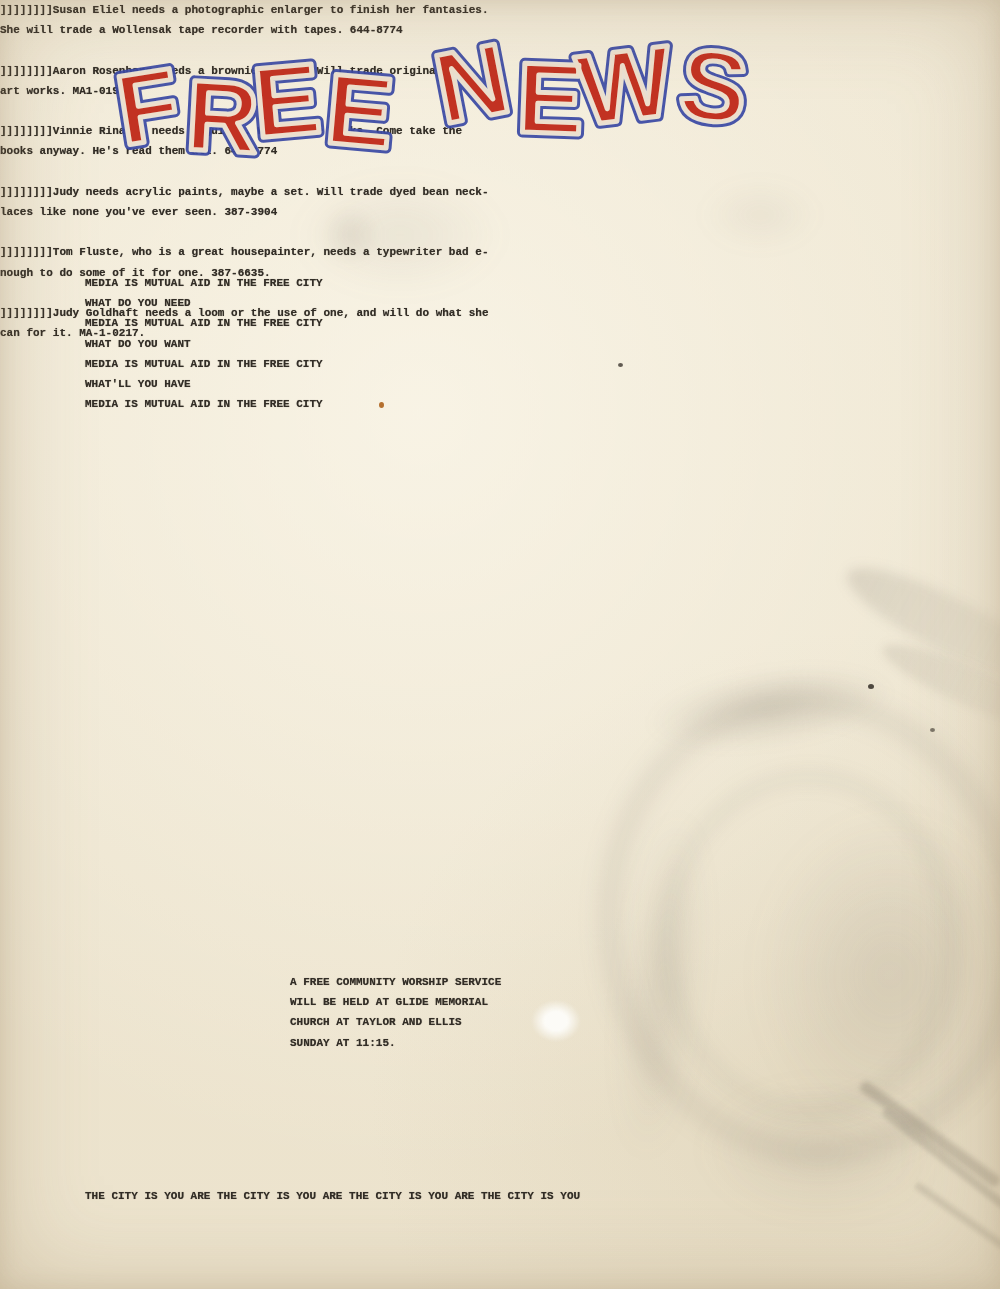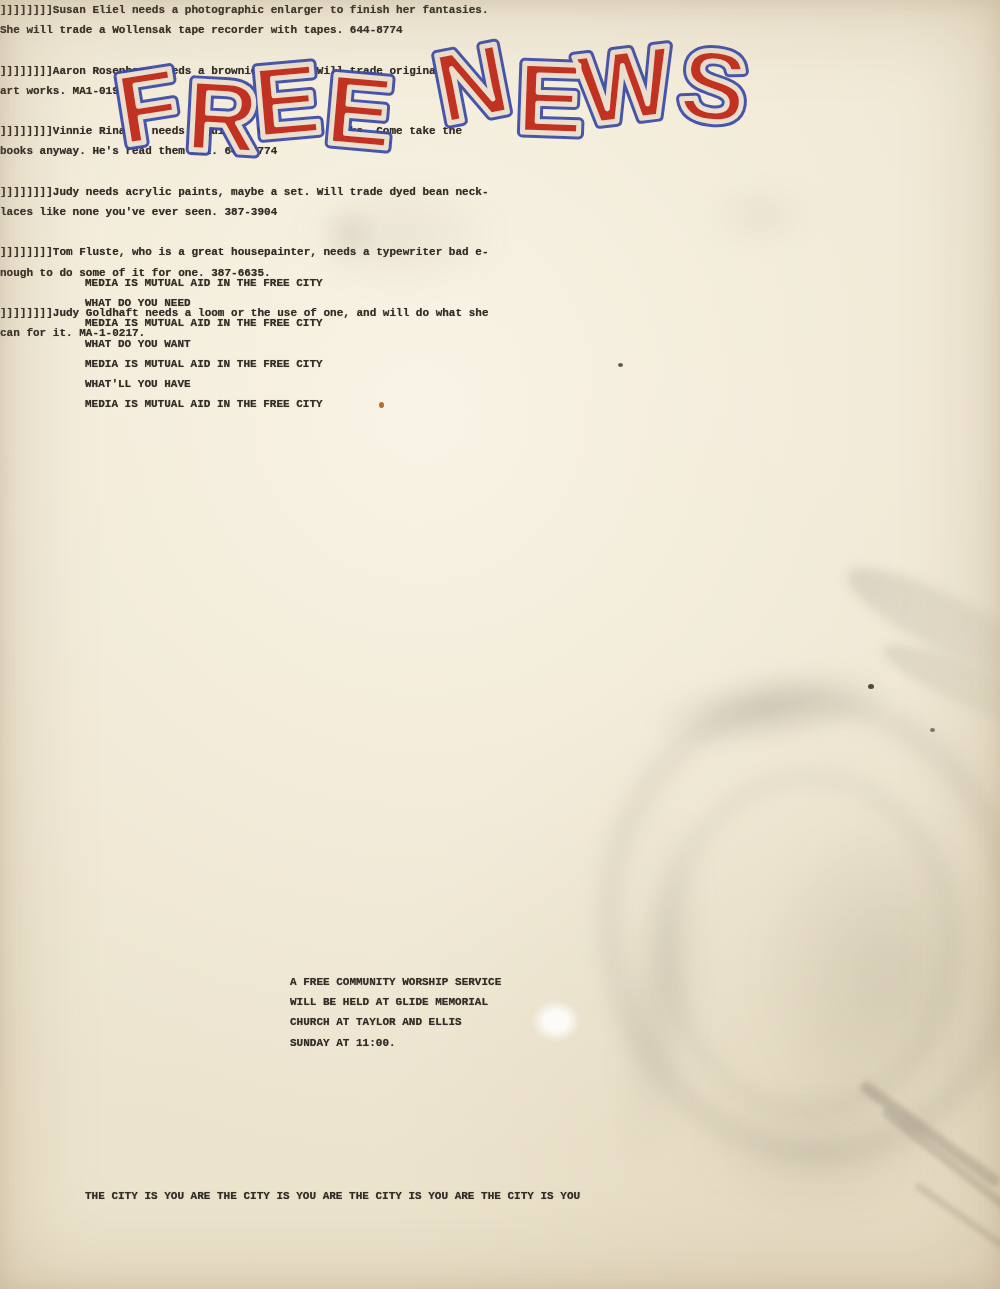--- a/index.html
+++ b/index.html
@@ -76,21 +76,21 @@
 laces like none you've ever seen. 387-3904</p>
     <p class="type" style="position:static">]]]]]]]]Tom Fluste, who is a great housepainter, needs a typewriter bad e-
 nough to do some of it for one. 387-6635.</p>
     <p class="type" style="position:static">]]]]]]]]Judy Goldhaft needs a loom or the use of one, and will do what she
 can for it. MA-1-0217.</p>
   </div>
 
   <div class="type announcement">A FREE COMMUNITY WORSHIP SERVICE
 WILL BE HELD AT GLIDE MEMORIAL
 CHURCH AT TAYLOR AND ELLIS
-SUNDAY AT 11:00.</div>
+SUNDAY AT 11:15.</div>
 
   <div class="type footer-line">THE CITY IS YOU ARE THE CITY IS YOU ARE THE CITY IS YOU ARE THE CITY IS YOU</div>
 
   <div class="smudge" style="left:598px;top:688px;width:380px;height:430px;border:24px solid rgba(108,99,86,0.10);border-radius:50%;filter:blur(10px);transform:rotate(-10deg);"></div>
   <div class="smudge" style="left:660px;top:770px;width:270px;height:320px;border:14px solid rgba(108,99,86,0.08);border-radius:50%;filter:blur(9px);"></div>
   <div class="smudge" style="left:645px;top:668px;width:250px;height:80px;background:radial-gradient(closest-side,rgba(105,96,82,0.18),rgba(105,96,82,0));filter:blur(6px);transform:rotate(-8deg);border-radius:50%;"></div>
   <div class="smudge" style="left:835px;top:598px;width:230px;height:55px;background:linear-gradient(90deg,rgba(100,92,79,0.16),rgba(100,92,79,0.03));border-radius:50%;transform:rotate(27deg);filter:blur(6px);"></div>
   <div class="smudge" style="left:875px;top:668px;width:190px;height:38px;background:linear-gradient(90deg,rgba(100,92,79,0.13),rgba(100,92,79,0.02));border-radius:50%;transform:rotate(24deg);filter:blur(5px);"></div>
   <div class="smudge" style="left:755px;top:810px;width:270px;height:330px;background:radial-gradient(closest-side,rgba(112,102,88,0.14),rgba(112,102,88,0));filter:blur(16px);"></div>
   <div class="smudge" style="left:622px;top:810px;width:80px;height:350px;background:radial-gradient(closest-side,rgba(108,99,86,0.15),rgba(108,99,86,0));filter:blur(12px);transform:rotate(6deg);"></div>

